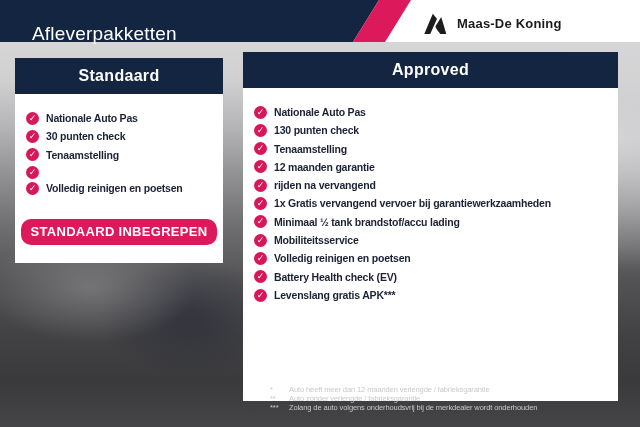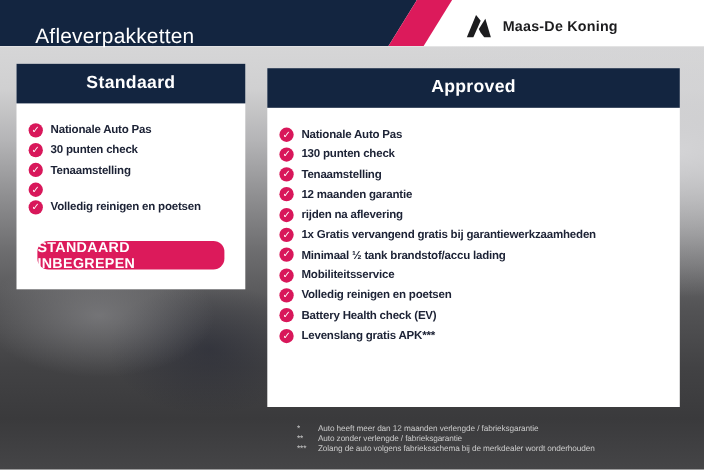--- a/index.html
+++ b/index.html
@@ -36,40 +36,40 @@
   }
   .brand{
     position:absolute;left:424px;top:0;height:46px;display:flex;align-items:center;gap:7px;
   }
   .brand svg{display:block;}
   .brand-name{color:#1c1c1e;font-size:13px;font-weight:bold;letter-spacing:.2px;}
 
   
   .card{position:absolute;background:#ffffff;box-sizing:border-box;}
   .card-left{left:15px;top:58px;width:208px;height:205px;}
-  .card-right{left:243px;top:62px;width:375px;height:308px;}
+  .card-right{left:243px;top:52px;width:375px;height:349px;}
   .card-header{
     height:36px;background:#132540;display:flex;align-items:center;justify-content:center;
     color:#ffffff;font-size:16px;font-weight:bold;letter-spacing:.3px;
   }
   .feature-list{list-style:none;margin:0;padding:15px 6px 0 11px;}
   .feature-item{display:flex;gap:7px;align-items:flex-start;}
   .check-icon{
     flex:0 0 13px;width:13px;height:13px;margin-top:2.6px;border-radius:50%;
     background:#d8175a;color:#ffffff;font-size:9px;line-height:13px;font-weight:bold;
     text-align:center;
   }
   .feature-label{
     font-size:10.5px;font-weight:bold;color:#1c2235;line-height:18.3px;
     letter-spacing:-0.2px;white-space:nowrap;
   }
   .feature-label .line2{display:block;}
 
   .pill-button{
-    margin:21px auto 0;width:170px;height:26px;border-radius:10px;background:#dc1a5b;
+    margin:21px auto 0;width:196px;height:26px;border-radius:10px;background:#dc1a5b;
     color:#ffffff;font-size:13px;font-weight:bold;letter-spacing:.3px;
     display:flex;align-items:center;justify-content:center;cursor:pointer;
   }
   .prices{display:flex;justify-content:center;gap:24px;margin-top:9px;}
   .price-button{
     min-width:112px;height:25px;border-radius:7px;background:#dc1a5b;box-sizing:border-box;
     color:#ffffff;font-size:14px;font-weight:bold;padding:0 14px;
     display:flex;align-items:center;justify-content:center;cursor:pointer;
   }
 
@@ -144,25 +144,25 @@
       <li class="feature-item">
         <span class="check-icon">✓</span>
         <span class="feature-label">Tenaamstelling</span>
       </li>
       <li class="feature-item">
         <span class="check-icon">✓</span>
         <span class="feature-label">12 maanden garantie</span>
       </li>
       <li class="feature-item">
         <span class="check-icon">✓</span>
-        <span class="feature-label"><span class="line2">rijden na aflevering</span></span>
-      </li>
-      <li class="feature-item">
-        <span class="check-icon">✓</span>
-        <span class="feature-label">1x Gratis vervangend gratis bij garantiewerkzaamheden</span>
+        <span class="feature-label"><span class="line2">rijden na vervangend</span></span>
+      </li>
+      <li class="feature-item">
+        <span class="check-icon">✓</span>
+        <span class="feature-label">1x Gratis vervangend vervoer bij garantiewerkzaamheden</span>
       </li>
       <li class="feature-item">
         <span class="check-icon">✓</span>
         <span class="feature-label">Minimaal ½ tank brandstof/accu lading</span>
       </li>
       <li class="feature-item">
         <span class="check-icon">✓</span>
         <span class="feature-label">Mobiliteitsservice</span>
       </li>
       <li class="feature-item">
@@ -184,17 +184,17 @@
     <div class="fn-row">
       <span class="fn-marker">*</span>
       <span class="fn-text">Auto heeft meer dan 12 maanden verlengde / fabrieksgarantie</span>
     </div>
     <div class="fn-row">
       <span class="fn-marker">**</span>
       <span class="fn-text">Auto zonder verlengde / fabrieksgarantie</span>
     </div>
     <div class="fn-row">
       <span class="fn-marker">***</span>
-      <span class="fn-text">Zolang de auto volgens fabrieksschema bij de merkdealer wordt onderhouden</span>
+      <span class="fn-text">Zolang de auto volgens onderhoudsvrij bij de merkdealer wordt onderhouden</span>
     </div>
   </div>
 
 </div>
 
 </body></html>

